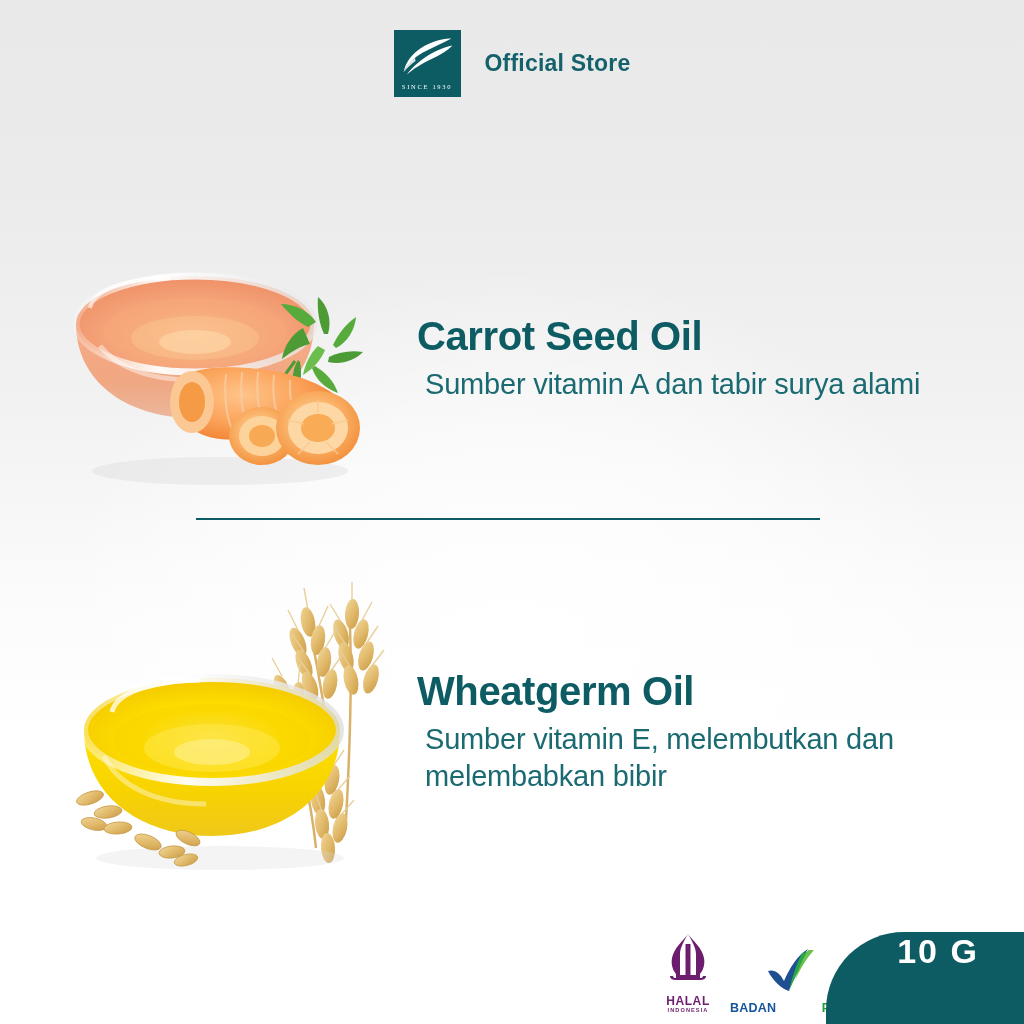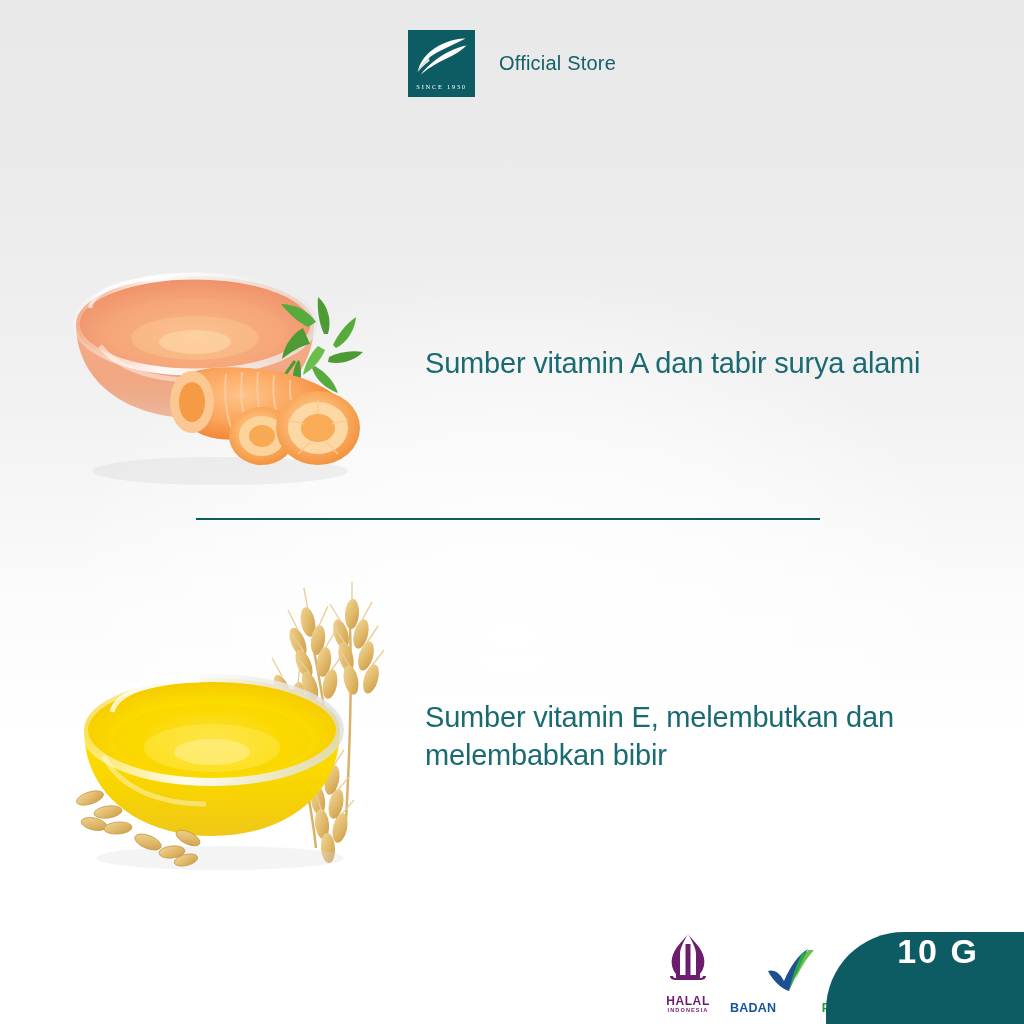--- a/index.html
+++ b/index.html
@@ -59,22 +59,22 @@
     right: 0;
     bottom: 7px;
     text-align: center;
     color: #ffffff;
     font-size: 6.5px;
     letter-spacing: 1.7px;
     font-family: "Liberation Serif", serif;
   }
   .store-label {
     color: #15616b;
-    font-size: 20px;
-    font-weight: normal;
+    font-size: 23px;
+    font-weight: bold;
     letter-spacing: 0.2px;
   }
 
   
   .row {
     position: absolute;
     display: flex;
     align-items: center;
     z-index: 4;
   }
@@ -273,20 +273,21 @@
             <line x1="258" y1="186" x2="258" y2="172"></line>
             <line x1="272" y1="196" x2="288" y2="192"></line>
             <line x1="244" y1="196" x2="228" y2="192"></line>
             <line x1="266" y1="214" x2="278" y2="226"></line>
             <line x1="250" y1="214" x2="238" y2="226"></line>
           </g>
         </g>
       </svg>
     </div>
     <div class="copy copy-carrot">
+      <h2 class="title">Carrot Seed Oil</h2>
       <p class="subtitle">Sumber vitamin A dan tabir surya alami</p>
     </div>
   </div>
 
   <div class="divider"></div>
 
   <div class="row row-wheat">
     <div class="art art-wheat">
       <svg viewBox="0 0 345 300" width="345" height="300">
         <defs>
@@ -390,20 +391,21 @@
           <ellipse cx="34" cy="244" rx="13" ry="6" transform="rotate(12 34 244)"></ellipse>
           <ellipse cx="58" cy="248" rx="14" ry="6" transform="rotate(-4 58 248)"></ellipse>
           <ellipse cx="88" cy="262" rx="14" ry="6.5" transform="rotate(22 88 262)"></ellipse>
           <ellipse cx="112" cy="272" rx="13" ry="6" transform="rotate(-6 112 272)"></ellipse>
           <ellipse cx="128" cy="258" rx="13" ry="6" transform="rotate(26 128 258)"></ellipse>
           <ellipse cx="126" cy="280" rx="12" ry="5.5" transform="rotate(-14 126 280)"></ellipse>
         </g>
       </svg>
     </div>
     <div class="copy copy-wheat">
+      <h2 class="title">Wheatgerm Oil</h2>
       <p class="subtitle">Sumber vitamin E, melembutkan dan melembabkan bibir</p>
     </div>
   </div>
 
   <div class="cert-group">
     <div class="cert">
       <svg class="cert-halal-mark" viewBox="0 0 52 50">
         <path d="M26 2 C20 10 12 16 10 26 C8.5 34 12 42 18 45 L18 22 C18 16 22 9 26 2 Z" fill="#6d1d6d"></path>
         <path d="M26 2 C32 10 40 16 42 26 C43.5 34 40 42 34 45 L34 22 C34 16 30 9 26 2 Z" fill="#6d1d6d"></path>
         <rect x="23.5" y="12" width="5" height="34" fill="#6d1d6d"></rect>

